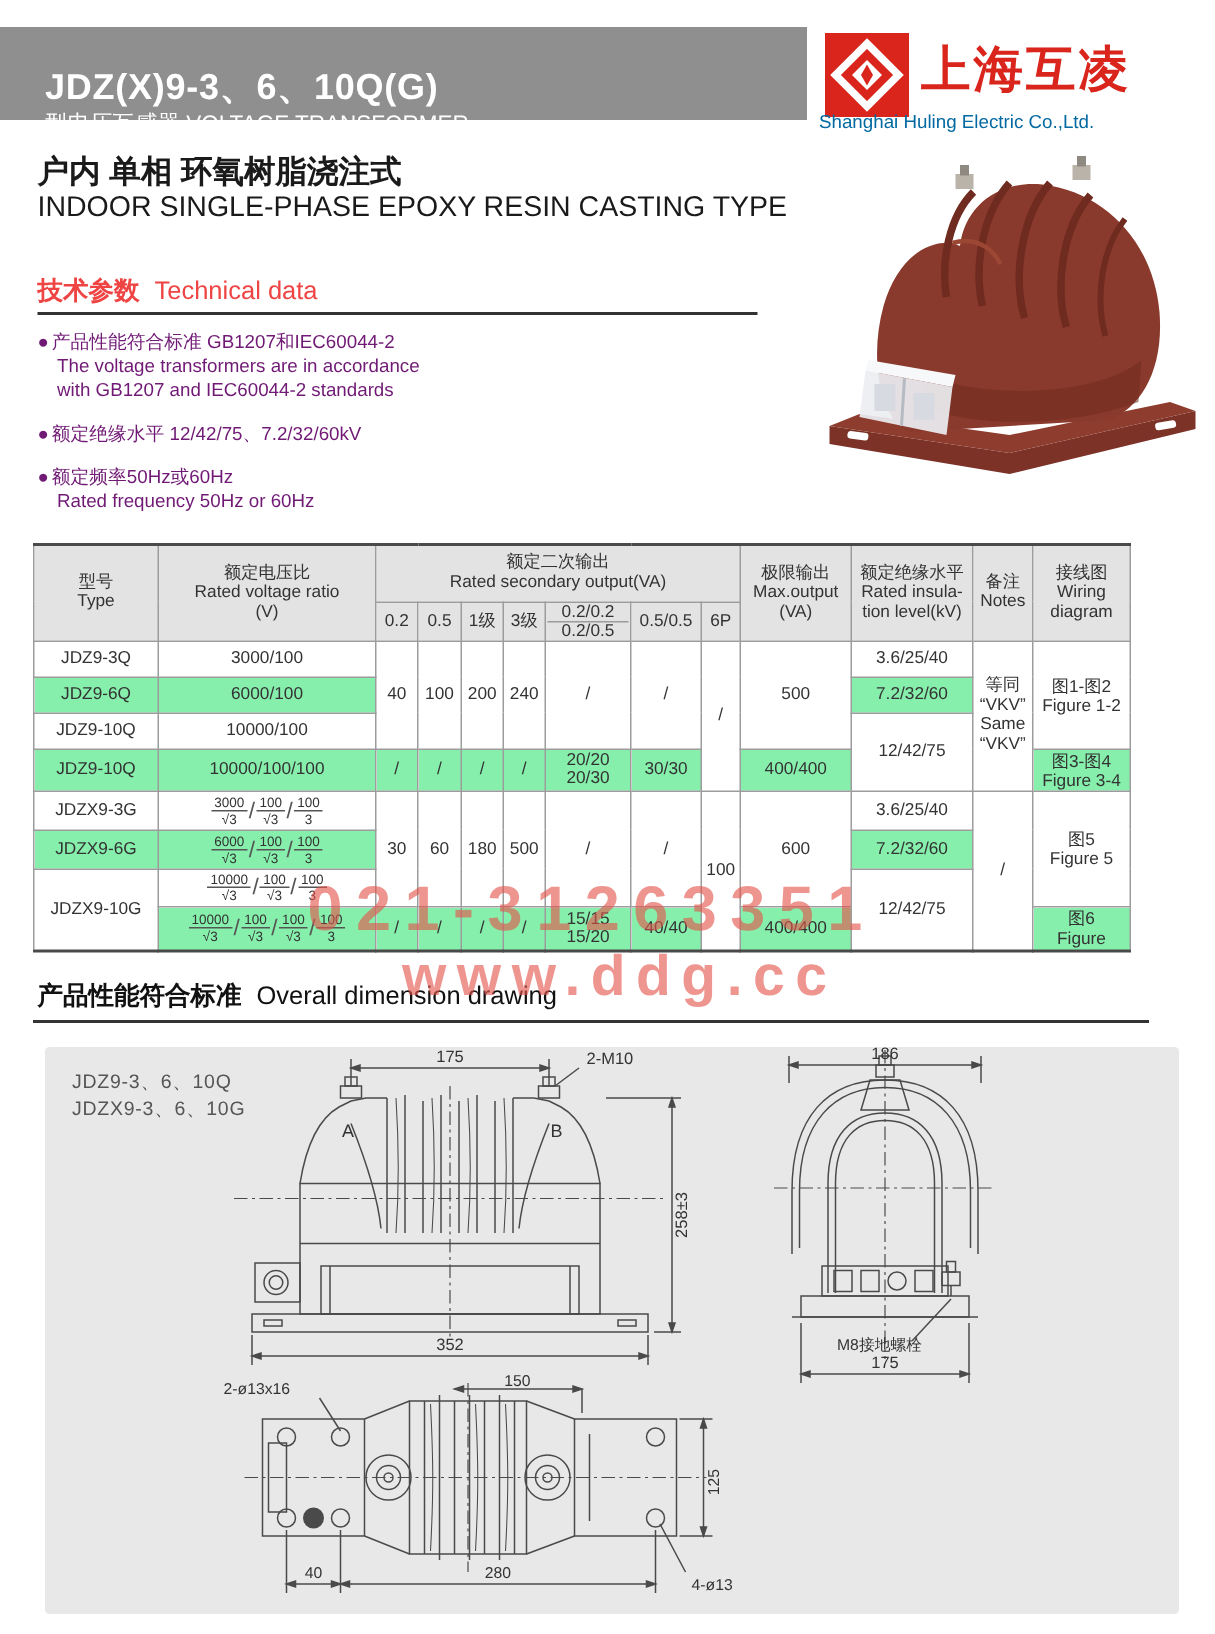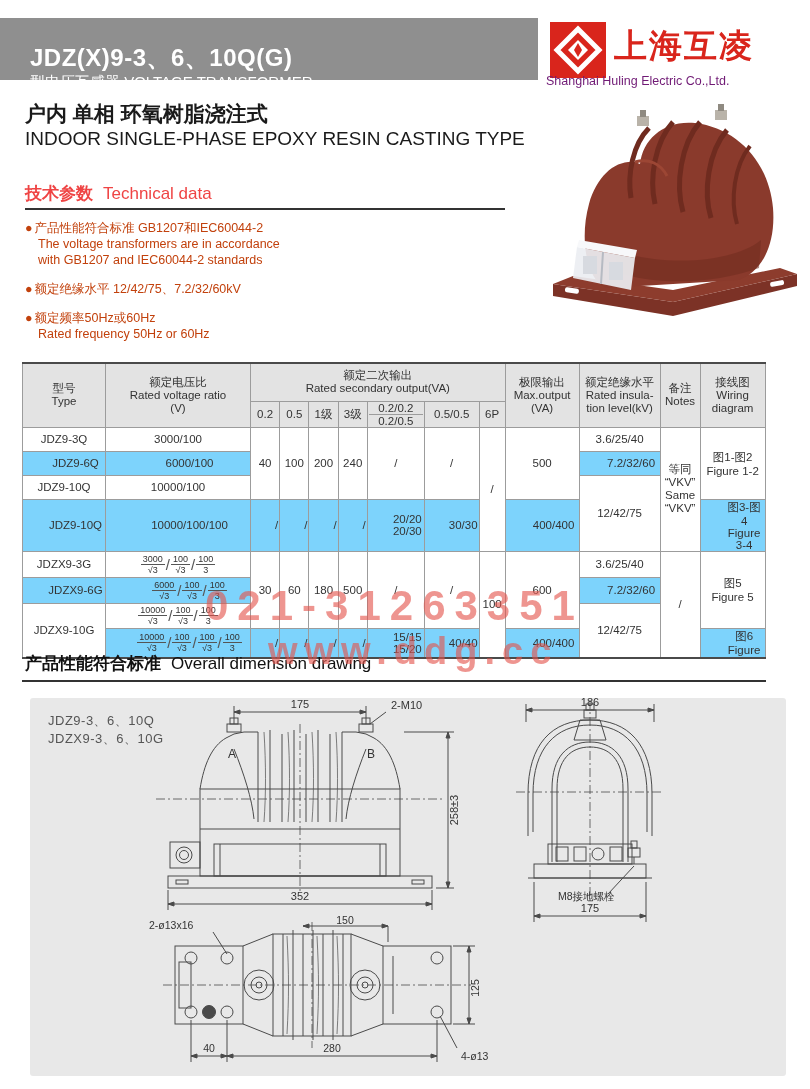--- a/index.html
+++ b/index.html
@@ -7,52 +7,52 @@
         font-family:"Liberation Sans","DejaVu Sans",sans-serif;color:#333;}
 
   
   .header-bar{position:absolute;left:0;top:18px;width:712px;height:62px;background:#8f8f8f;}
   .hdr-title{position:absolute;left:30px;top:24px;color:#fff;font-size:24px;font-weight:bold;letter-spacing:.5px;}
   .hdr-sub{position:absolute;left:30px;top:55px;color:#fff;font-size:15px;}
   .logo-panel{position:absolute;left:538px;top:12px;width:234px;height:84px;background:#fff;
               border-radius:0 0 8px 8px;}
   .logo-sq{position:absolute;left:12px;top:10px;width:56px;height:56px;}
   .brand-cn{position:absolute;left:76px;top:12px;font-size:33px;font-weight:bold;color:#d9251c;letter-spacing:2px;}
-  .brand-en{position:absolute;left:8px;top:62px;font-size:12.5px;color:#701a75;white-space:nowrap;text-align:right;}
+  .brand-en{position:absolute;left:8px;top:62px;font-size:12.5px;color:#0369a1;white-space:nowrap;text-align:right;}
 
   
   .intro-cn{position:absolute;left:25px;top:100px;font-size:21px;font-weight:bold;color:#1a1a1a;}
   .intro-en{position:absolute;left:25px;top:128px;font-size:19px;color:#1a1a1a;}
 
   .tech-head{position:absolute;left:25px;top:182px;font-size:17px;color:#ef4444;}
   .tech-head b{margin-right:10px;}
   .tech-rule{position:absolute;left:25px;top:208px;width:480px;border-top:2px solid #333;}
 
-  .bullets{position:absolute;left:25px;top:220px;width:480px;font-size:12.5px;line-height:16px;color:#c2410c;}
+  .bullets{position:absolute;left:25px;top:220px;width:480px;font-size:12.5px;line-height:16px;color:#701a75;}
   .bullet{margin-bottom:13px;}
   .bullet .cn{white-space:nowrap;}
   .bullet .en{padding-left:13px;white-space:nowrap;}
   .dot{display:inline-block;margin-right:2px;}
 
   
   .photo{position:absolute;left:545px;top:100px;}
 
   
   .wm{position:absolute;color:rgba(228,84,76,.62);font-weight:bold;pointer-events:none;z-index:30;white-space:nowrap;}
   .wm1{left:185px;top:320px;font-size:44px;letter-spacing:14px;}
   .wm2{left:205px;top:582px;font-size:42px;letter-spacing:9px;}
   .wm3{left:268px;top:630px;font-size:38px;letter-spacing:7px;}
 
   
   table.spec{position:absolute;left:22px;top:362px;border-collapse:collapse;table-layout:fixed;
              font-size:11.5px;color:#333;background:#fff;
              border-top:2px solid #4a4a4a;border-bottom:2px solid #4a4a4a;}
   table.spec td{border:1px solid #9c9c9c;text-align:center;vertical-align:middle;padding:0 1px;overflow:hidden;}
   table.spec tr.hd td{background:#e3e3e3;line-height:13px;}
-  table.spec tr.shade td{background:#7dd3fc;padding-left:24px;}
+  table.spec tr.shade td{background:#86efac;}
   table.spec td.pass{background:#fff;}
   .dualhd div{line-height:12px;}
   .dualhd div:first-child{border-bottom:1px solid #9c9c9c;}
   .dual2 div{line-height:12px;}
   .frac{display:inline-flex;flex-direction:column;align-items:center;vertical-align:middle;
         font-size:9px;line-height:10px;}
   .frac .nm{border-bottom:1px solid #555;padding:0 2px 0;}
   .fsl{font-size:15px;margin:0 1px;vertical-align:middle;color:#555;}
   .notes-cell div{line-height:13px;}
 

